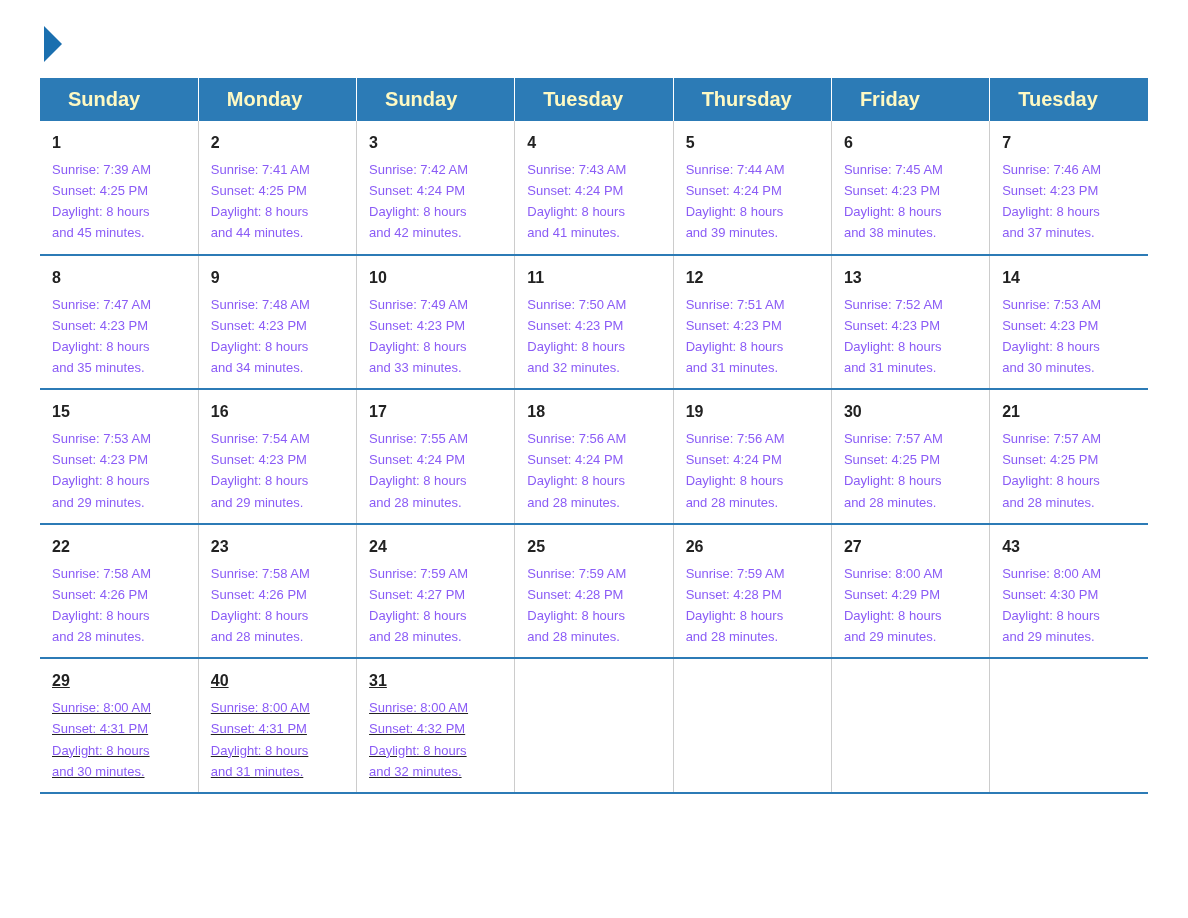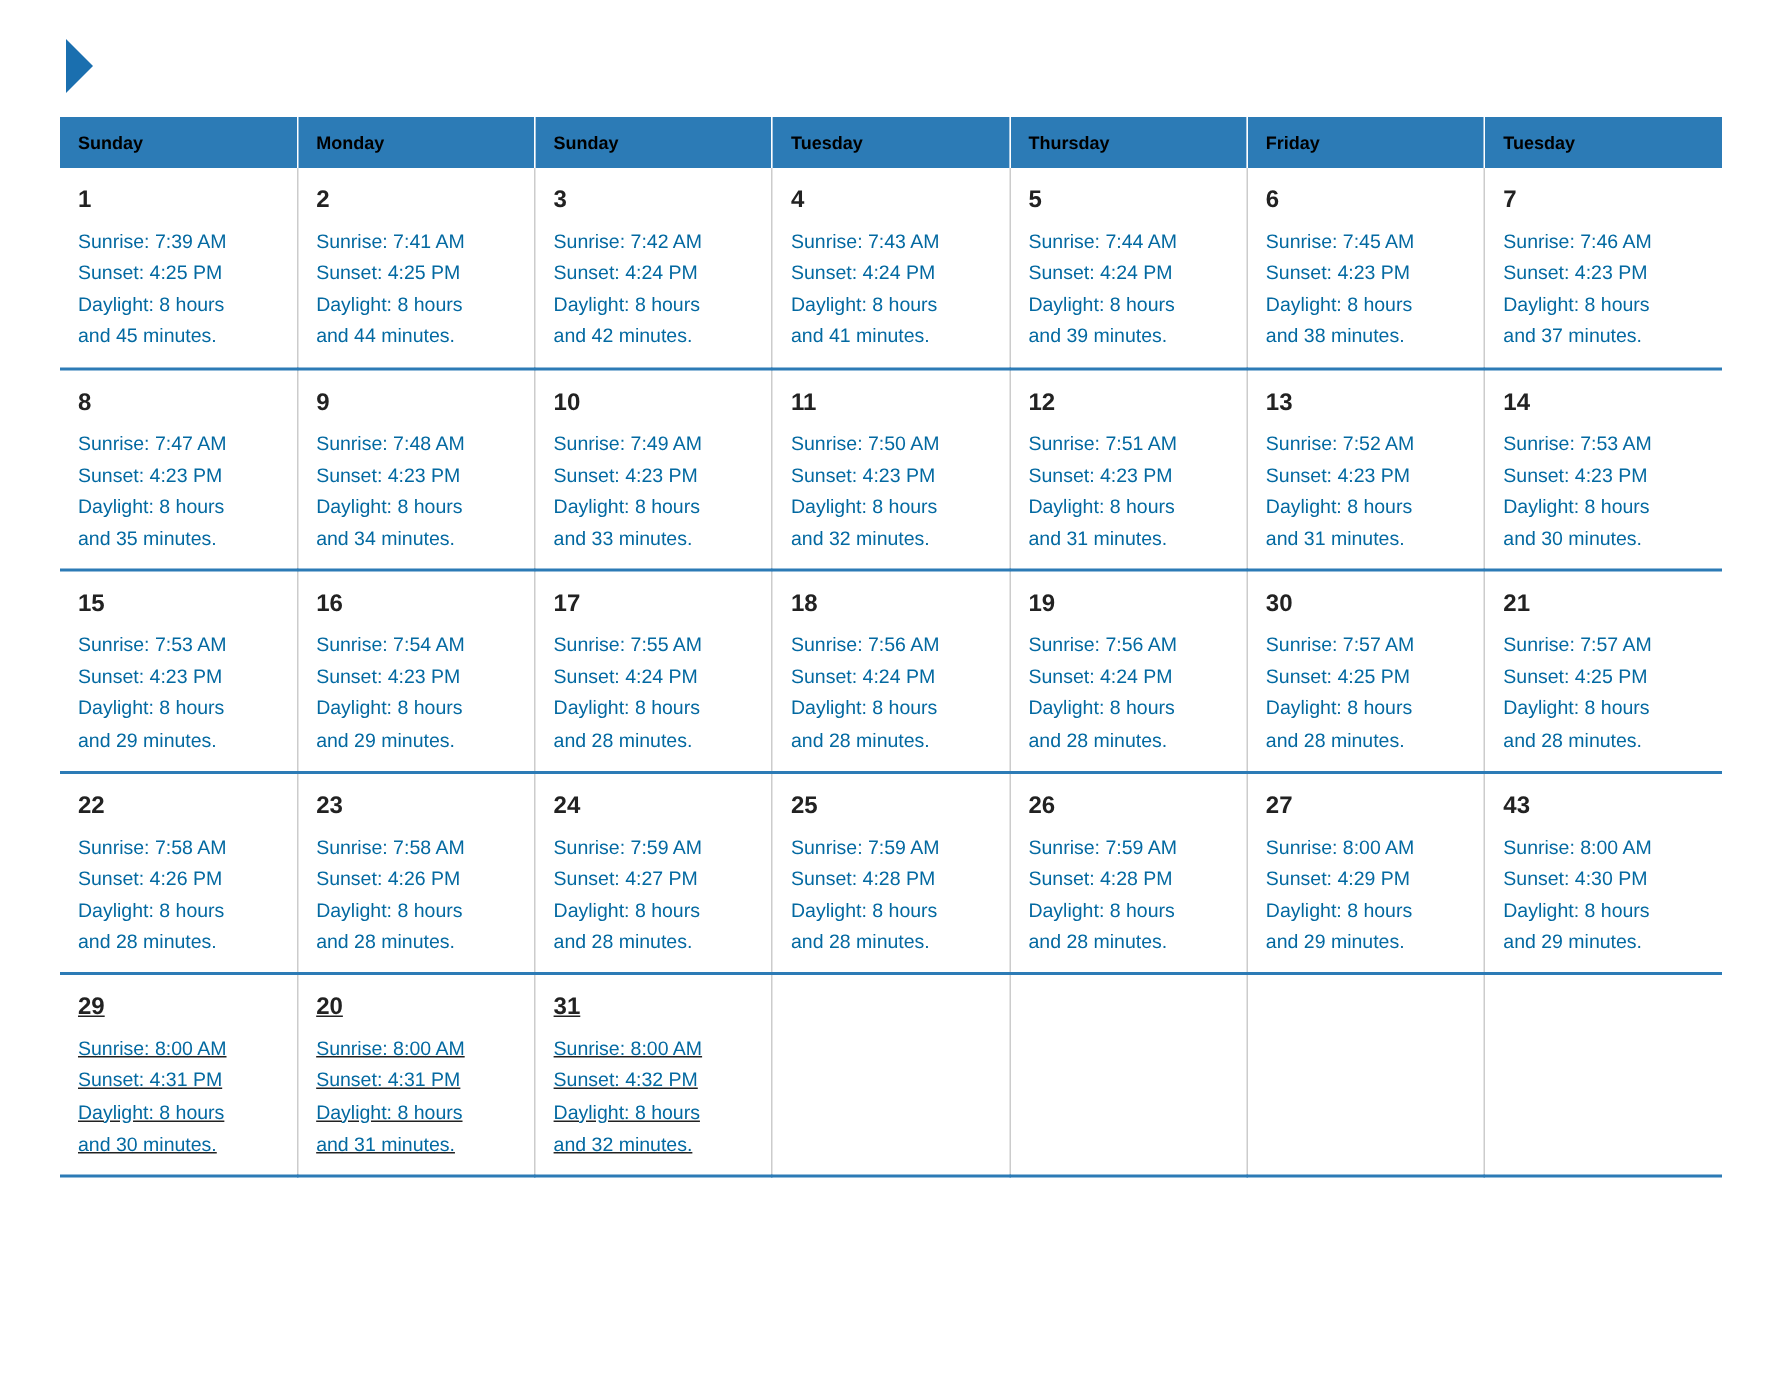--- a/index.html
+++ b/index.html
@@ -62,24 +62,24 @@
       font-family: Georgia, serif;
       margin-top: 4px;
     }
     table {
       width: 100%;
       border-collapse: collapse;
       font-size: 14px;
     }
     thead tr th {
       background-color: #2c7bb6;
-      color: #000000;
-      padding: 10px 12px;
+      color: #fef9c3;
+      padding: 10px 28px;
       text-align: left;
-      font-size: 12px;
+      font-size: 20px;
       font-weight: bold;
       border-right: 1px solid #fff;
     }
     thead tr th:last-child { border-right: none; }
     tbody tr {
       border-bottom: 2px solid #2c7bb6;
     }
     tbody tr td {
       padding: 10px 12px;
       vertical-align: top;
@@ -91,21 +91,21 @@
     }
     tbody tr td:last-child { border-right: none; }
     .day-num {
       font-size: 16px;
       font-weight: bold;
       display: block;
       margin-bottom: 4px;
     }
     .day-info {
       font-size: 13px;
-      color: #0369a1;
+      color: #8b5cf6;
       line-height: 1.55;
     }
     tbody tr:last-child td {
       border-bottom: none;
       text-decoration: underline;
     }
   </style>
 </head>
 <body>
 
@@ -255,21 +255,21 @@
         <span class="day-num">43</span>
         <span class="day-info">Sunrise: 8:00 AM<br>Sunset: 4:30 PM<br>Daylight: 8 hours<br>and 29 minutes.</span>
       </td>
       </tr>
       <tr>
         <td>
         <span class="day-num">29</span>
         <span class="day-info">Sunrise: 8:00 AM<br>Sunset: 4:31 PM<br>Daylight: 8 hours<br>and 30 minutes.</span>
       </td>
         <td>
-        <span class="day-num">20</span>
+        <span class="day-num">40</span>
         <span class="day-info">Sunrise: 8:00 AM<br>Sunset: 4:31 PM<br>Daylight: 8 hours<br>and 31 minutes.</span>
       </td>
         <td>
         <span class="day-num">31</span>
         <span class="day-info">Sunrise: 8:00 AM<br>Sunset: 4:32 PM<br>Daylight: 8 hours<br>and 32 minutes.</span>
       </td>
         <td></td>
         <td></td>
         <td></td>
         <td></td>

